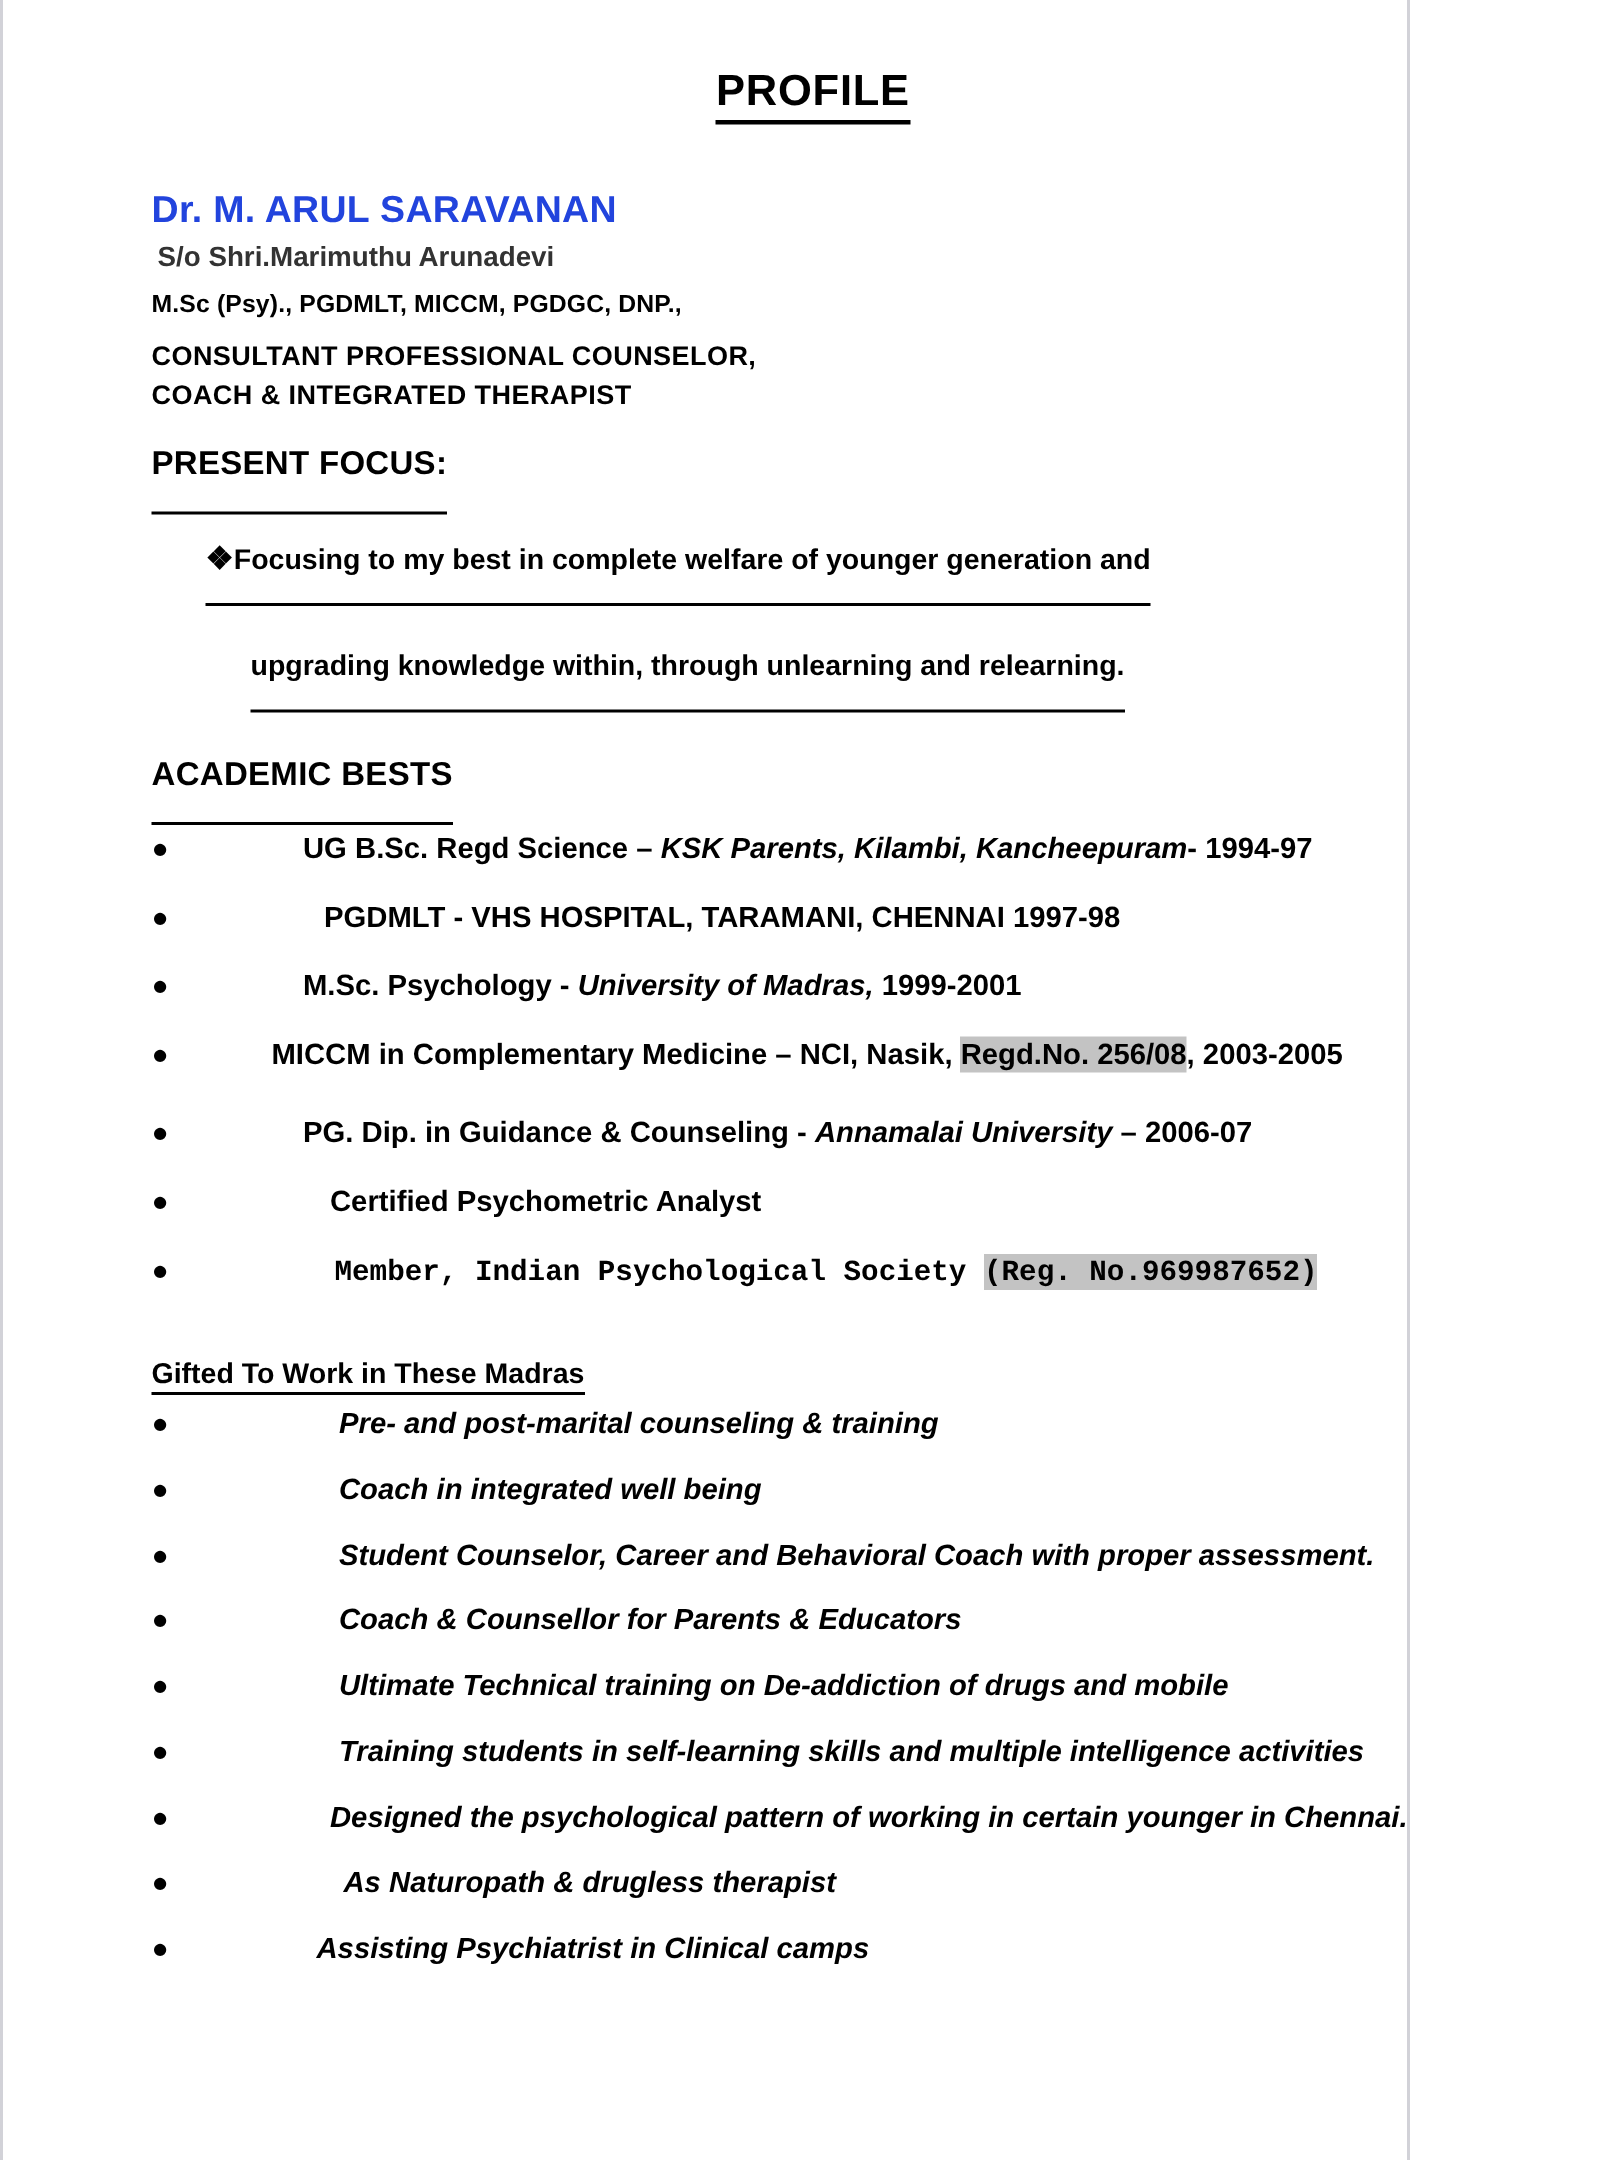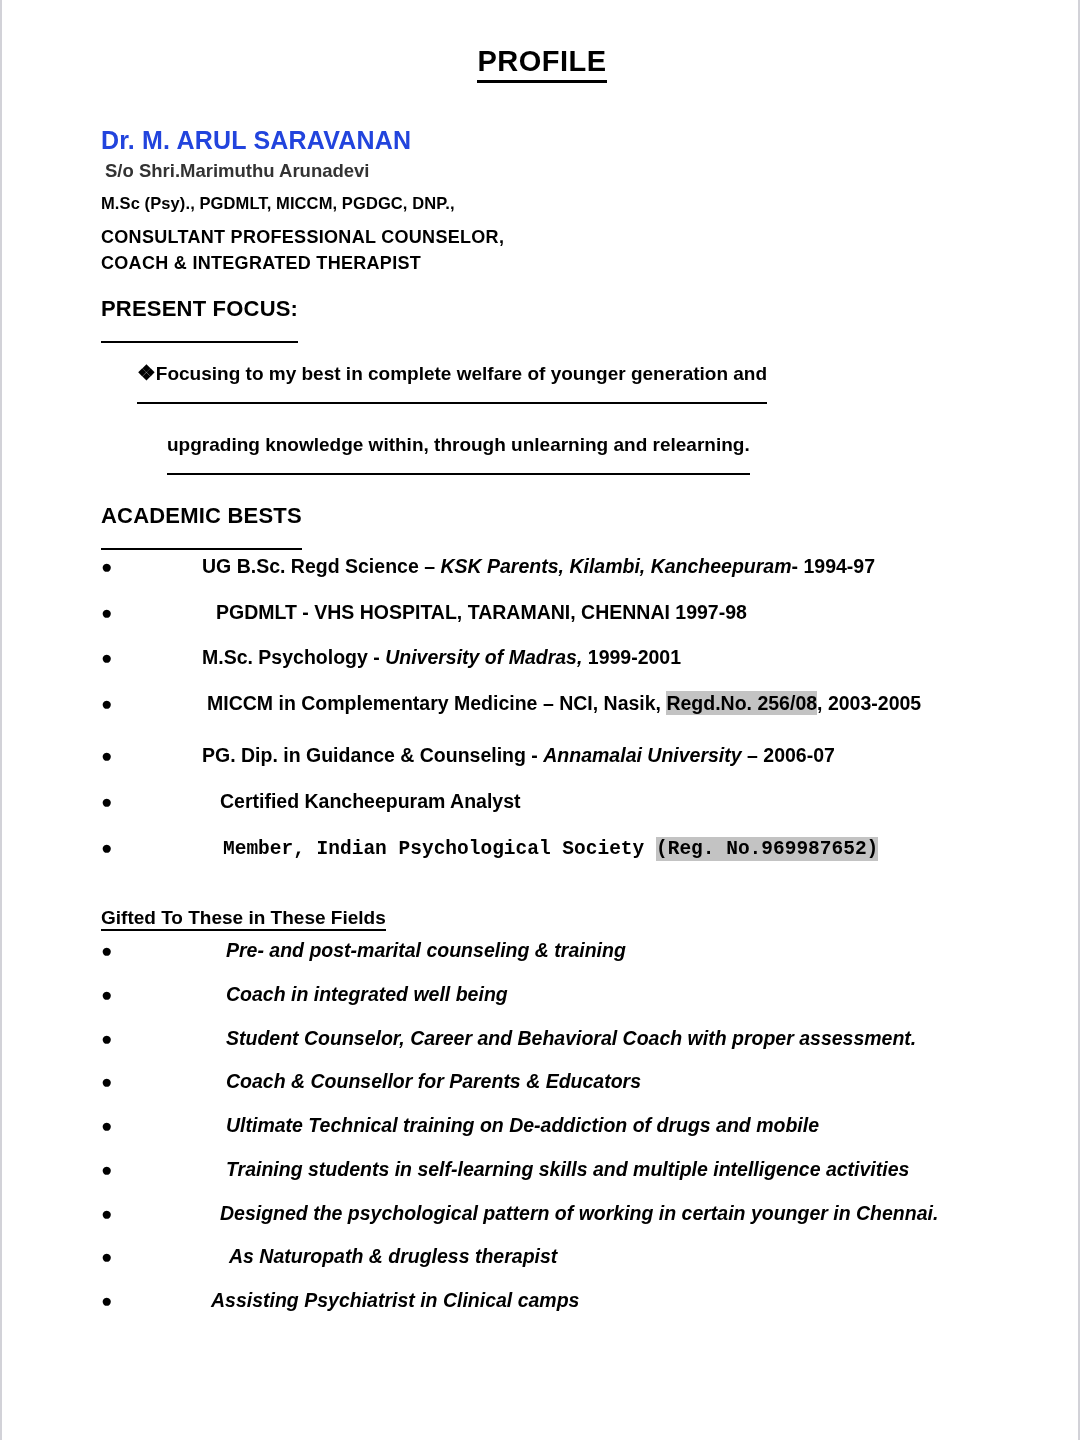--- a/index.html
+++ b/index.html
@@ -9,21 +9,21 @@
   }
   body {
     width: 1080px;
     height: 1440px;
     font-family: "Liberation Sans", sans-serif;
     color: #000000;
     overflow: hidden;
   }
   .page {
     position: relative;
-    width: 1080px;
+    width: 940px;
     height: 1440px;
     background: #ffffff;
     box-sizing: border-box;
     border-left: 2px solid #d2d2d8;
     border-right: 2px solid #d2d2d8;
   }
   .inner {
     position: absolute;
     left: 0; top: 0;
     width: 1080px;
@@ -190,28 +190,28 @@
     </div>
 
     <div class="section-heading" id="academic-heading">
       <span>ACADEMIC BESTS</span>
     </div>
 
     <div class="bullet-list" id="academic-list">
         <div class="bullet-row"><span class="dot">●</span><span class="btext" style="margin-left: 79px;"><span>UG B.Sc. Regd Science – </span><i>     KSK Parents, Kilambi, Kancheepuram</i><span>- 1994-97</span></span></div>
         <div class="bullet-row"><span class="dot">●</span><span class="btext" style="margin-left: 93px;"><span>PGDMLT - VHS HOSPITAL, TARAMANI, CHENNAI 1997-98</span></span></div>
         <div class="bullet-row"><span class="dot">●</span><span class="btext" style="margin-left: 79px;"><span>M.Sc. Psychology   -  </span><i>University of Madras,</i><span> 1999-2001</span></span></div>
-        <div class="bullet-row gap"><span class="dot">●</span><span class="btext" style="margin-left: 84px;"><span>MICCM in Complementary Medicine        – NCI, Nasik, </span><span class="hl" style="background: rgb(195, 195, 195);">Regd.No. 256/08</span><span>, 2003-2005</span></span></div>
+        <div class="bullet-row gap"><span class="dot">●</span><span class="btext" style="margin-left: 58px;"><span>MICCM in Complementary Medicine        – NCI, Nasik, </span><span class="hl" style="background: rgb(195, 195, 195);">Regd.No. 256/08</span><span>, 2003-2005</span></span></div>
         <div class="bullet-row"><span class="dot">●</span><span class="btext" style="margin-left: 79px;"><span>PG. Dip. in Guidance &amp; Counseling   - </span><i>Annamalai University</i><span> – 2006-07</span></span></div>
-        <div class="bullet-row"><span class="dot">●</span><span class="btext" style="margin-left: 97px;"><span>Certified Kancheepuram Analyst</span></span></div>
+        <div class="bullet-row"><span class="dot">●</span><span class="btext" style="margin-left: 97px;"><span>Certified Psychometric Analyst</span></span></div>
         <div class="bullet-row"><span class="dot">●</span><span class="btext" style="margin-left: 100px; font-family: Liberation Mono, monospace;"><span>Member, Indian Psychological Society </span><span class="hl" style="background: rgb(195, 195, 195);">(Reg. No.969987652)</span></span></div>
       </div>
 
     <div class="sub-heading">
-      <span>Gifted To These in These Fields</span>
+      <span>Gifted To Work in These Madras</span>
     </div>
 
     <div class="bullet-list" id="fields-list">
         <div class="bullet-row"><span class="dot">●</span><span class="btext" style="margin-left: 103px;">Pre- and post-marital counseling &amp; training</span></div>
         <div class="bullet-row"><span class="dot">●</span><span class="btext" style="margin-left: 103px;">Coach in integrated well being</span></div>
         <div class="bullet-row"><span class="dot">●</span><span class="btext" style="margin-left: 103px;">Student Counselor, Career and Behavioral Coach with proper assessment.</span></div>
         <div class="bullet-row"><span class="dot">●</span><span class="btext" style="margin-left: 103px;">Coach &amp; Counsellor for Parents &amp; Educators</span></div>
         <div class="bullet-row"><span class="dot">●</span><span class="btext" style="margin-left: 103px;">Ultimate Technical training on De-addiction of drugs and mobile</span></div>
         <div class="bullet-row"><span class="dot">●</span><span class="btext" style="margin-left: 103px;">Training students in self-learning skills and multiple intelligence activities</span></div>
         <div class="bullet-row"><span class="dot">●</span><span class="btext" style="margin-left: 97px;">Designed the psychological pattern of working in certain younger in Chennai.</span></div>

